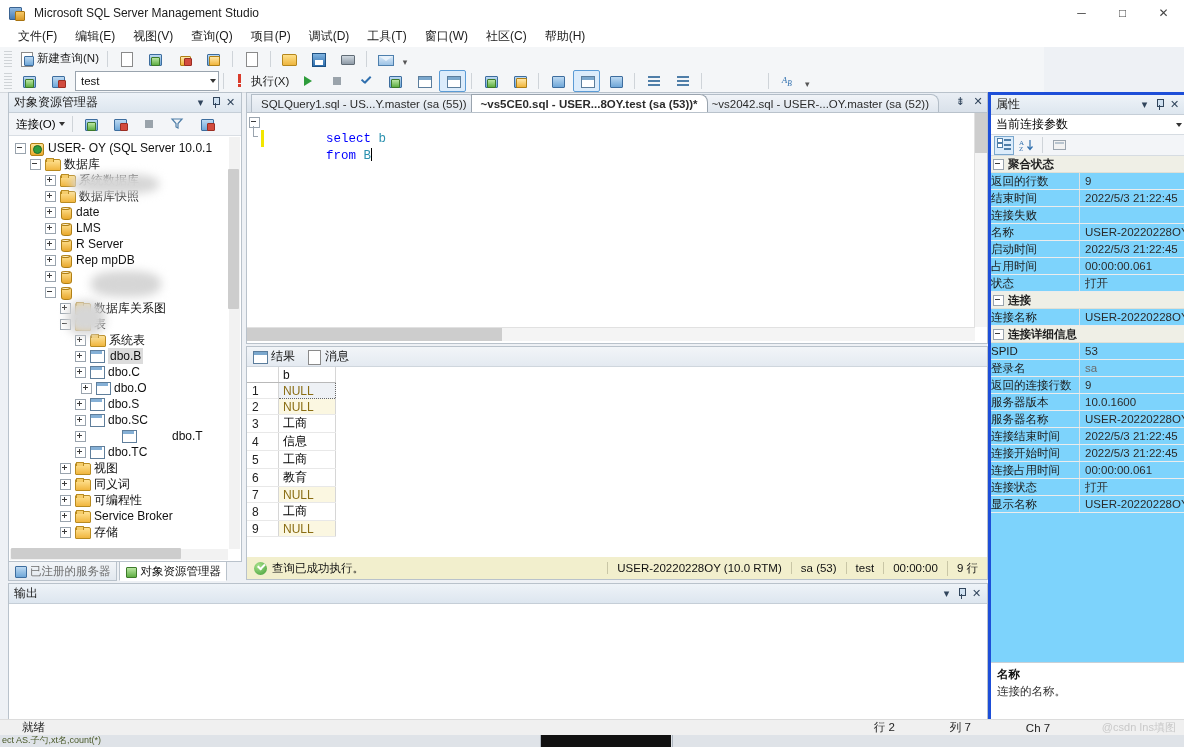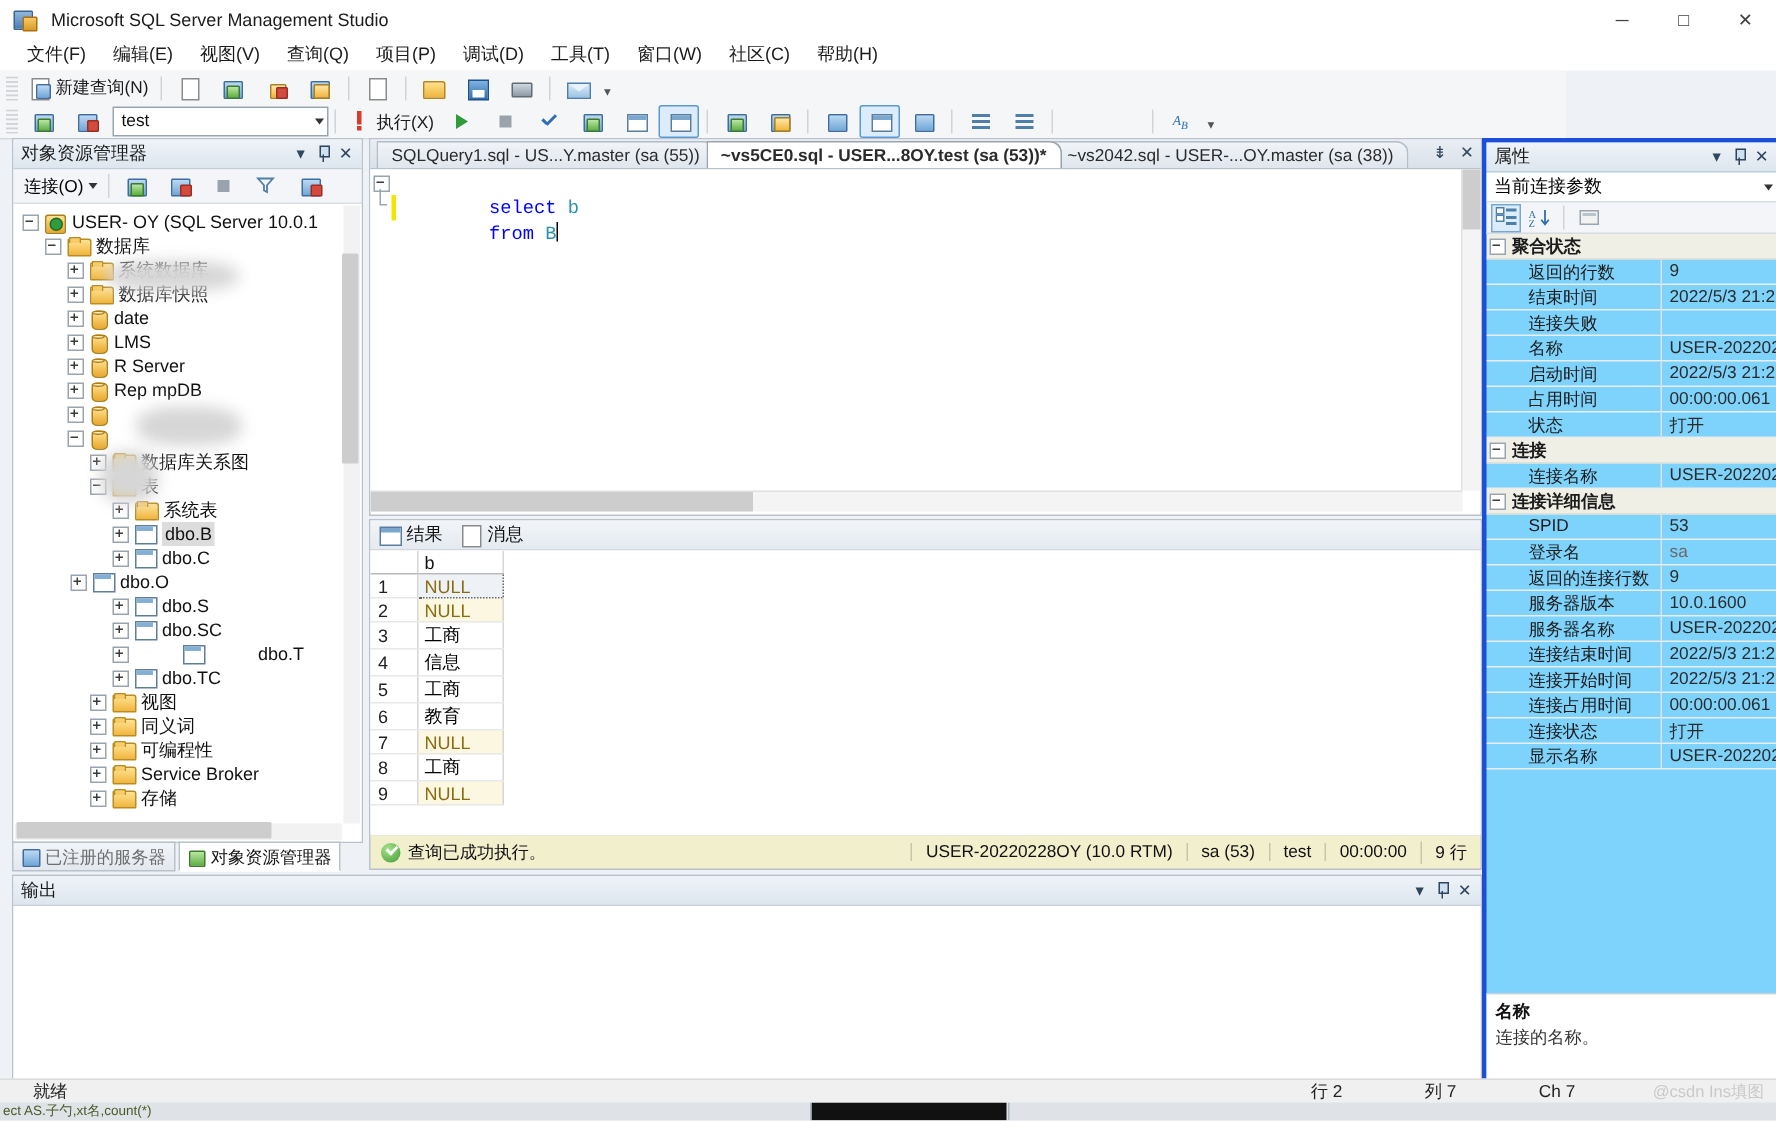--- a/index.html
+++ b/index.html
@@ -178,21 +178,21 @@
   
   .props{position:absolute;left:988px;top:92px;width:194px;height:628px;background:#7dd3fc;border:3px solid #1d4ed8;display:flex;flex-direction:column;}
   .pr-combo{height:19px;background:#fff;border-bottom:1px solid #d6dce2;display:flex;align-items:center;justify-content:space-between;padding:0 3px 0 5px;font-size:12px;}
   .pr-toolbar{height:20px;background:#f3f5f8;border-bottom:1px solid #d6dce2;display:flex;align-items:center;gap:2px;padding-left:3px;}
   .prb{width:18px;height:17px;display:flex;align-items:center;justify-content:center;border:1px solid transparent;}
   .prb.on{border:1px solid #7aa7cd;background:#dcecfb;}
   .pr-list{flex:1;overflow:hidden;font-size:11.5px;}
   .pr-group{display:flex;align-items:center;height:16px;background:#efefe6;border-bottom:1px solid #e0e0d6;padding-left:2px;font-weight:bold;color:#1b1b1b;}
   .pr-group .exp{margin-right:4px;}
   .pr-row{display:flex;height:16px;border-bottom:1px solid #ececec;}
-  .pr-k{width:88px;padding-left:28px;color:#1b1b1b;display:flex;align-items:center;overflow:hidden;white-space:nowrap;}
+  .pr-k{width:88px;padding-left:0;color:#1b1b1b;display:flex;align-items:center;overflow:hidden;white-space:nowrap;}
   .pr-v{flex:1;border-left:1px solid #e0e0e0;padding-left:5px;color:#2b2b2b;display:flex;align-items:center;overflow:hidden;white-space:nowrap;}
   .pr-v.dim{color:#6a6a6a;}
   .pr-desc{height:52px;border-top:1px solid #c9d0d7;background:#fff;padding:4px 6px;}
   .pr-desc-t{font-weight:bold;font-size:11.5px;color:#111;}
   .pr-desc-b{font-size:11.5px;color:#333;margin-top:2px;}
 
   
   .statusbar{position:absolute;left:0;bottom:12px;width:1184px;height:15px;background:#f0f0f0;border-top:1px solid #dcdcdc;display:flex;align-items:center;font-size:11.5px;color:#222;}
   .sb-ready{padding-left:22px;flex:1;}
   .sb-cell{width:76px;text-align:left;}
@@ -528,21 +528,21 @@
         <div class="node sel" style="padding-left: 66px;">
           <span class="exp plus"></span>
           <span class="tblico"></span>
           <span class="node-label">dbo.B</span>
         </div>
         <div class="node" style="padding-left: 66px;">
           <span class="exp plus"></span>
           <span class="tblico"></span>
           <span class="node-label">dbo.C</span>
         </div>
-        <div class="node" style="padding-left: 38px;">
+        <div class="node" style="padding-left: 38px; margin-left: 34px;">
           <span class="exp plus"></span>
           <span class="tblico"></span>
           <span class="node-label">dbo.O</span>
         </div>
         <div class="node" style="padding-left: 66px;">
           <span class="exp plus"></span>
           <span class="tblico"></span>
           <span class="node-label">dbo.S</span>
         </div>
         <div class="node" style="padding-left: 66px;">
@@ -613,21 +613,21 @@
 
   <div class="editor-wrap">
     <div class="tabstrip" id="editor-tabs">
       <div class="etab">
           <span>SQLQuery1.sql - US...Y.master (sa (55))</span>
         </div>
         <div class="etab active">
           <span>~vs5CE0.sql - USER...8OY.test (sa (53))*</span>
         </div>
         <div class="etab">
-          <span>~vs2042.sql - USER-...OY.master (sa (38))</span>
+          <span>~vs2042.sql - USER-...OY.master (sa (52))</span>
         </div>
         <div class="tabstrip-btns">
         <div class="tsb">⇟</div>
         <div class="tsb">✕</div>
       </div>
     </div>
     <div class="code">
       <div class="code-gutter">
         <div class="fold-box"></div>
         <div class="fold-line"></div>

